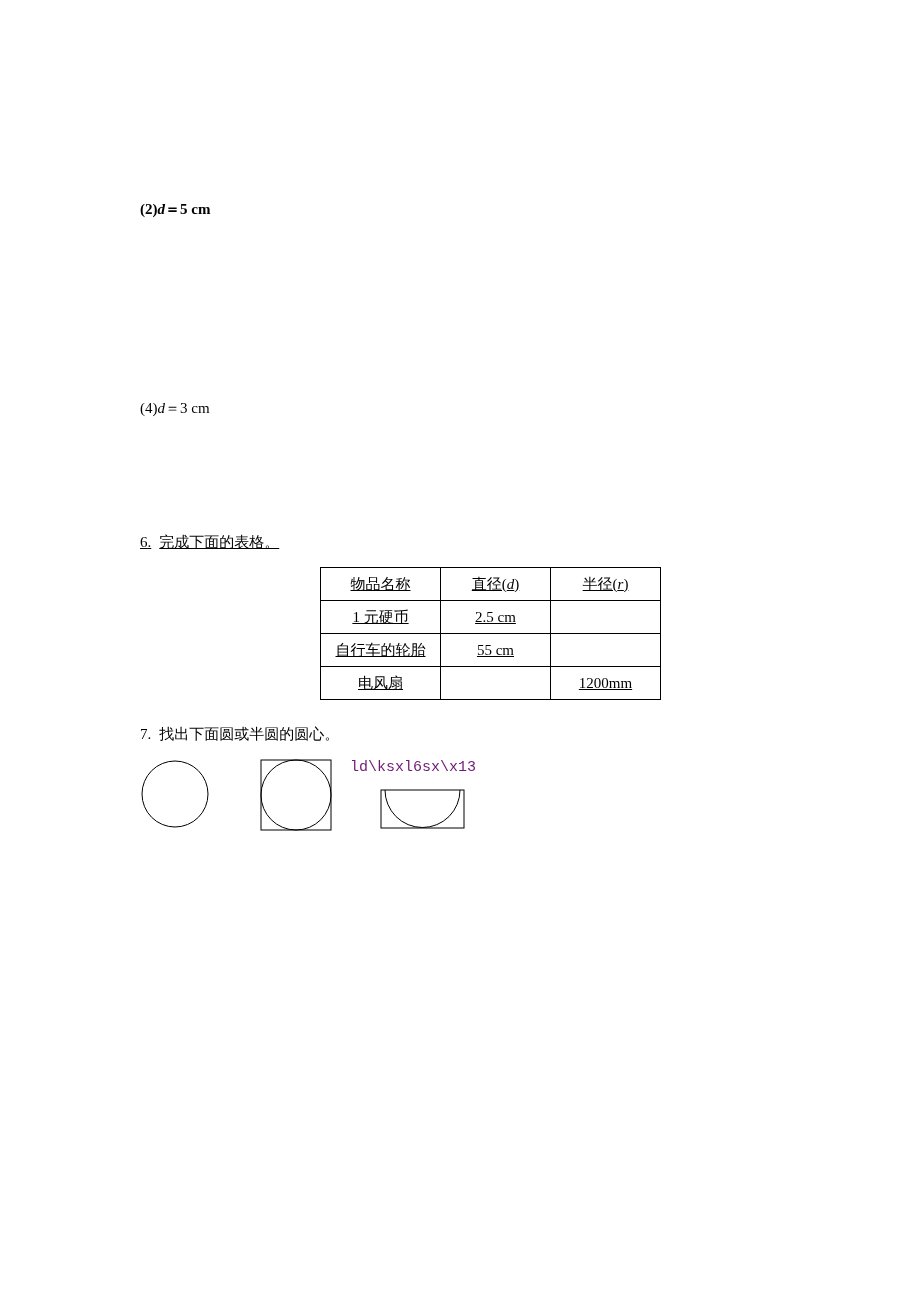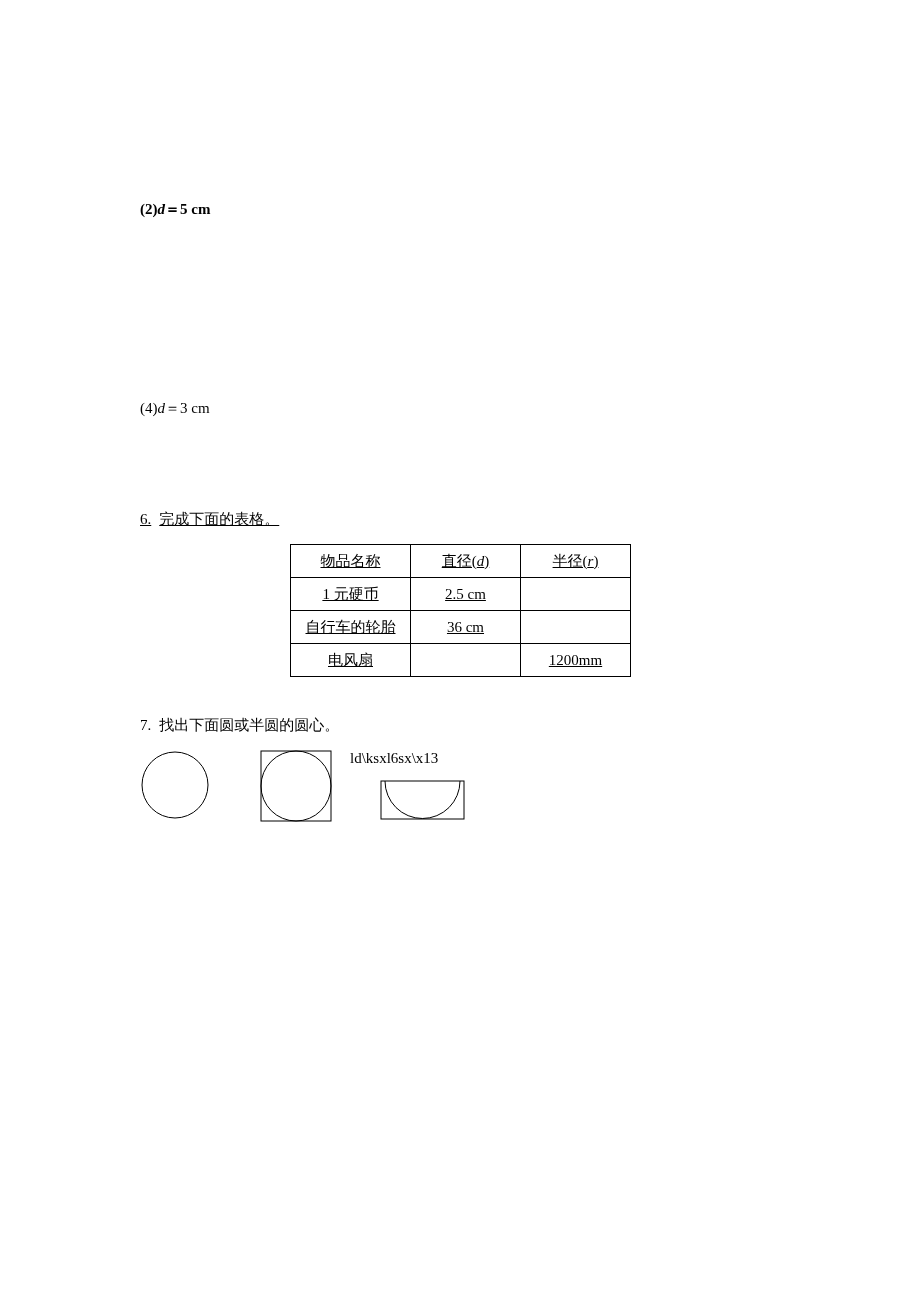--- a/index.html
+++ b/index.html
@@ -19,60 +19,61 @@
     .content {
       padding-left: 140px;
       padding-right: 100px;
       padding-top: 200px;
     }
     .item {
       margin-bottom: 180px;
       font-weight: bold;
     }
     .item-last {
-      margin-bottom: 92px;
+      margin-bottom: 115px;
     }
     .var-italic {
       font-style: italic;
       font-family: "Times New Roman", serif;
     }
     .q6 {
       margin-bottom: 25px;
       text-decoration: underline;
     }
     .q-label {
       margin-bottom: 15px;
     }
     .q-num {
       margin-right: 8px;
     }
     .table-container {
       margin-left: 150px;
     }
     table {
       border-collapse: collapse;
+      margin-left: 30px;
     }
     td, th {
       border: 1px solid #000;
       text-align: center;
       font-weight: normal;
       height: 33px;
       vertical-align: middle;
     }
     .col-name {
       width: 120px;
     }
     .col-d {
       width: 110px;
     }
     .col-r {
       width: 110px;
     }
     .q7 {
-      margin-top: 39px;
+      margin-top: 25px;
     }
     .figures {
       margin-top: 10px;
       position: relative;
       height: 80px;
     }
     .fig-circle {
       position: absolute;
       left: 0;
       top: 0;
@@ -84,22 +85,22 @@
     }
     .fig-semi {
       position: absolute;
       left: 240px;
       top: 30px;
     }
     .blue-text {
       position: absolute;
       left: 210px;
       top: 0px;
-      color: #000000;
-      font-family: Liberation Serif, serif;
+      color: #701a75;
+      font-family: Liberation Mono, monospace;
       font-size: 15px;
     }
   </style>
 </head>
 <body>
 
 <div class="content">
   <div class="item">
     <span>(2)</span><span class="var-italic">d</span><span>＝5 cm</span>
   </div>
@@ -125,21 +126,21 @@
             <span>半径(</span><span class="var-italic">r</span><span>)</span>
           </th>
         </tr>
         <tr>
           <td>1 元硬币</td>
           <td>2.5 cm</td>
           <td></td>
         </tr>
         <tr>
           <td>自行车的轮胎</td>
-          <td>36 cm</td>
+          <td>55 cm</td>
           <td></td>
         </tr>
         <tr>
           <td>电风扇</td>
           <td></td>
           <td>1200mm</td>
         </tr>
       </tbody>
         </table>
     </div>

